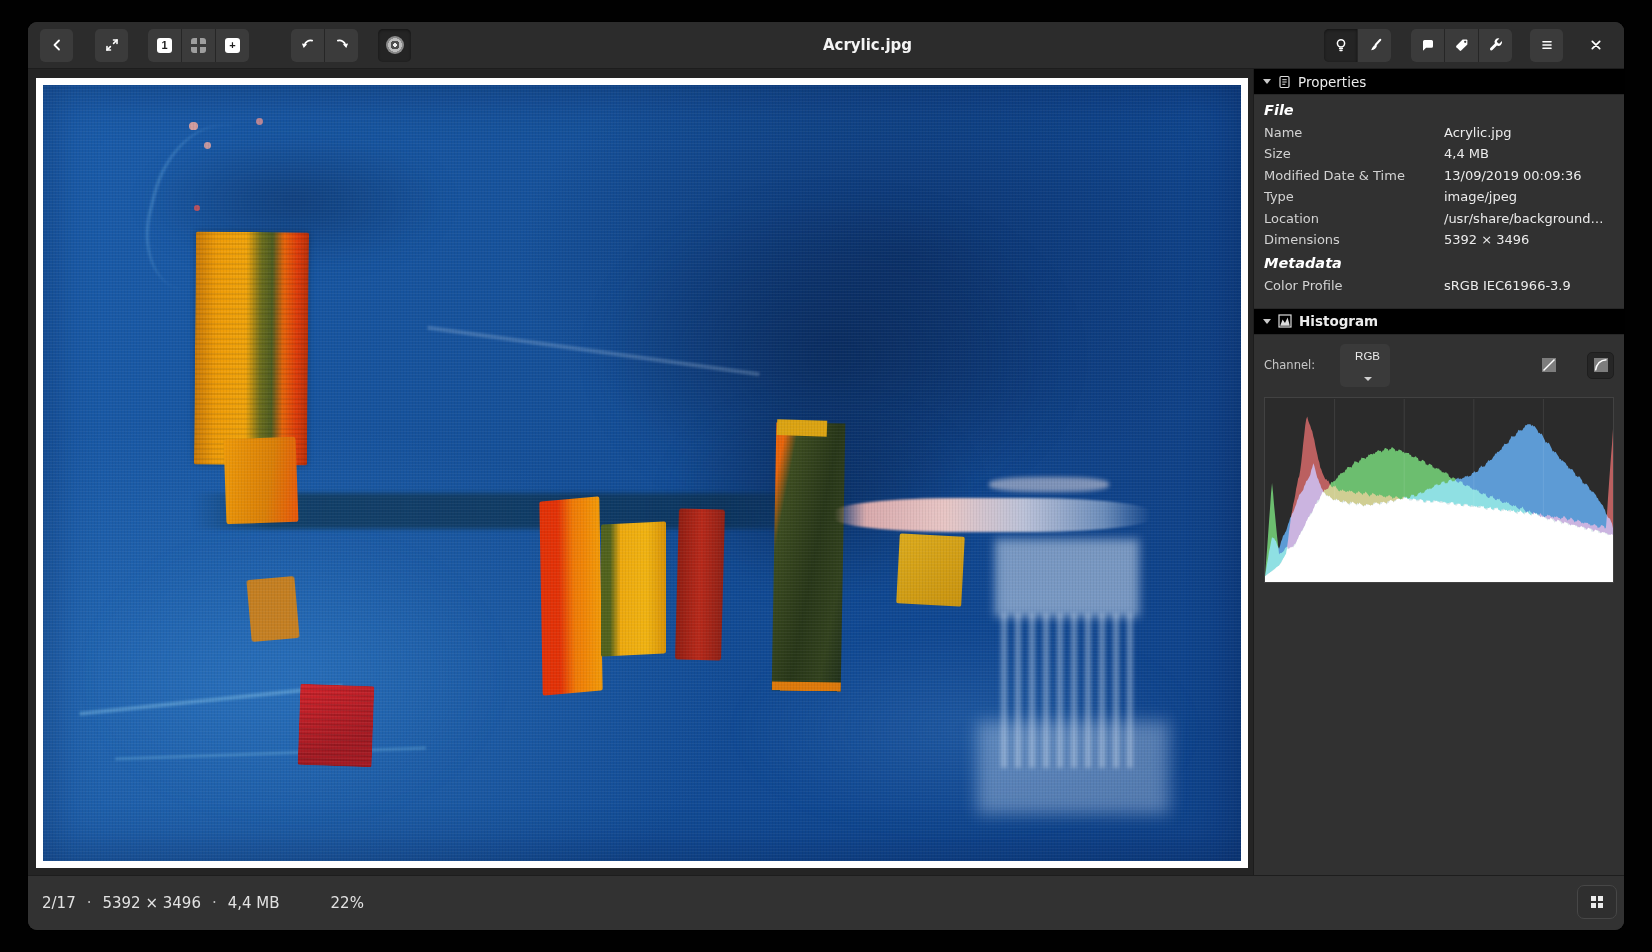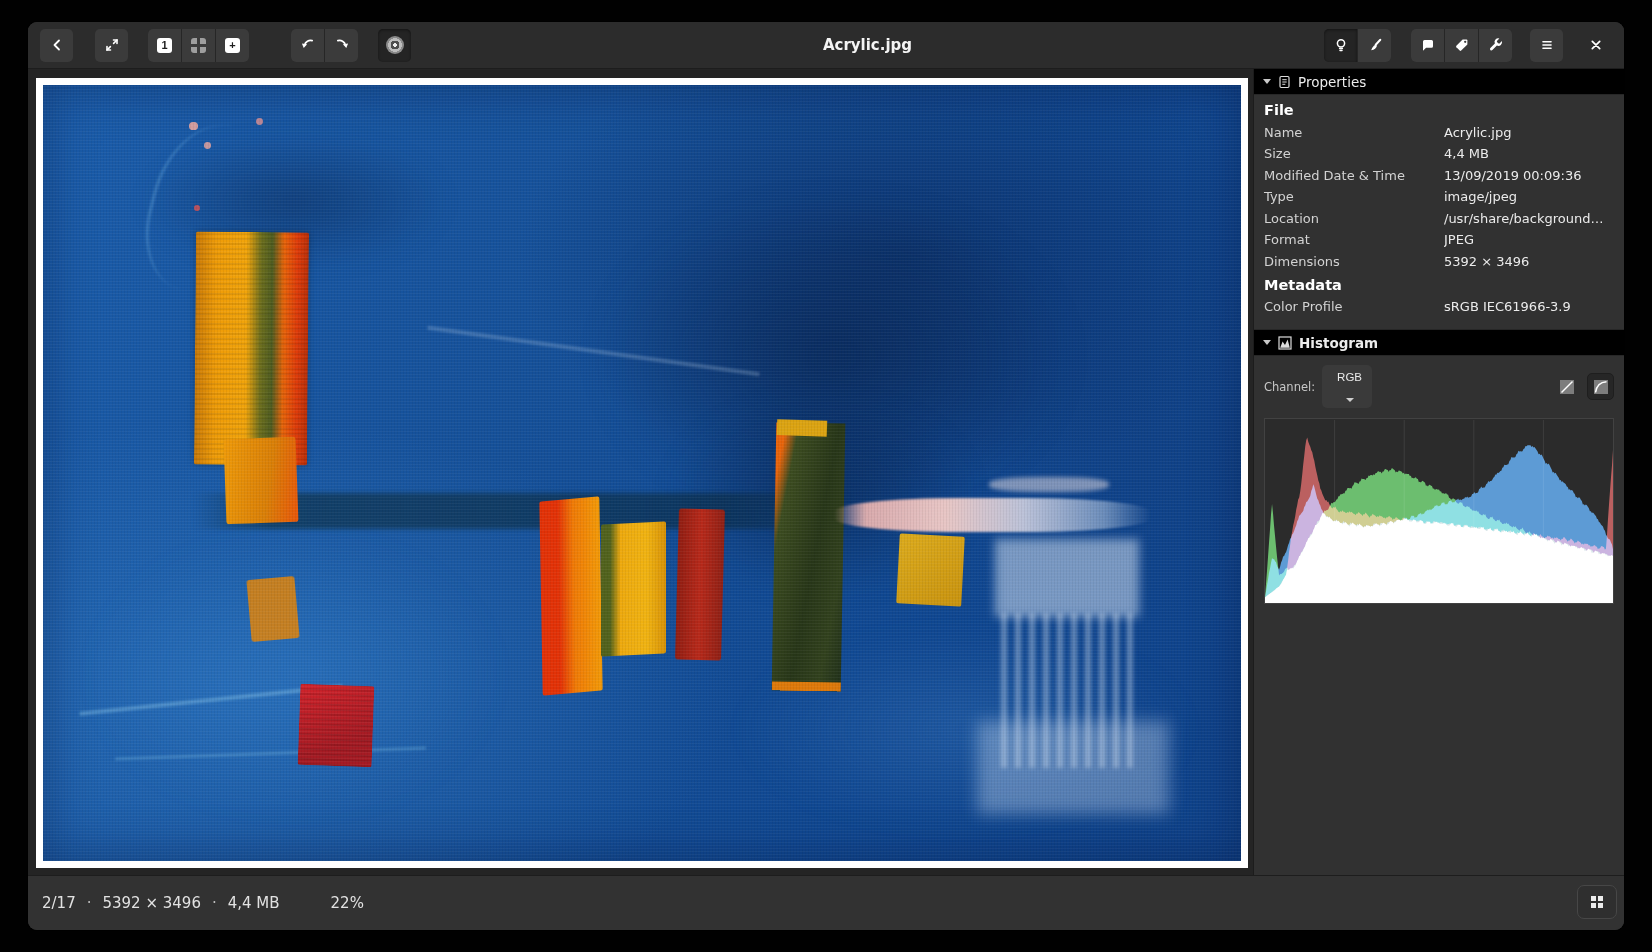--- a/index.html
+++ b/index.html
@@ -70,25 +70,25 @@
     width:370px;flex:none;background:#313131;border-left:1px solid #1c1c1c;
     display:flex;flex-direction:column;font-size:13px;color:#ddd;overflow:hidden;
   }
   .panel-header{
     height:25px;flex:none;display:flex;align-items:center;gap:7px;padding:0 9px;
     background:#000000;border-bottom:1px solid #272727;font-size:13.5px;color:#ececec;
   }
   .panel-header.hx{border-top:1px solid #272727;margin-top:5px;font-weight:bold;}
   .disclosure{width:0;height:0;border-left:4.5px solid transparent;border-right:4.5px solid transparent;border-top:5.5px solid #c9c9c9;display:block;}
   .props{padding:3px 0 6px;flex:none;}
-  .psec{font-weight:bold;font-size:14.5px;color:#fff;padding:3px 10px 2px;line-height:19px;}
+  .psec{font-weight:bold;font-size:14.5px;color:#fff;padding:3px 10px 2px;line-height:19px;font-style:italic;}
   .prow{display:grid;grid-template-columns:180px 1fr;padding:2.5px 10px;line-height:16.5px;}
   .prow .lab{color:#d2d2d2;}
   .prow .val{color:#ebebeb;white-space:nowrap;overflow:hidden;text-overflow:clip;}
-  .channel-row{display:flex;align-items:center;padding:9px 10px 8px;gap:7px;flex:none;}
+  .channel-row{display:flex;align-items:center;padding:9px 10px 8px;gap:25px;flex:none;}
   .ch-label{font-size:11.5px;color:#c8c8c8;}
   .dropdown{
     display:flex;align-items:center;gap:15px;background:#3a3a3a;border:none;border-radius:5px;
     padding:6px 10px 6px 15px;color:#eaeaea;font-size:11.5px;cursor:default;flex-direction:column;
   }
   .caret{width:0;height:0;border-left:4px solid transparent;border-right:4px solid transparent;border-top:4.5px solid #cfcfcf;display:block;}
   .spacer{flex:1;}
   .hist-mode{width:27px;height:27px;background:transparent;border:1px solid transparent;border-radius:5px;display:flex;align-items:center;justify-content:center;padding:0;}
   .hist-mode.pressed{background:#262626;border-color:#1e1e1e;}
   .hm-tile{width:14px;height:14px;background:#7d7d7d;display:block;}
@@ -288,24 +288,20 @@
           </div>
           <div class="prow">
             <span class="lab">Type</span>
             <span class="val">image/jpeg</span>
           </div>
           <div class="prow">
             <span class="lab">Location</span>
             <span class="val">/usr/share/background…</span>
           </div>
           <div class="prow">
-            <span class="lab">Format</span>
-            <span class="val">JPEG</span>
-          </div>
-          <div class="prow">
             <span class="lab">Dimensions</span>
             <span class="val">5392 × 3496</span>
           </div>
           <div class="psec">Metadata</div>
           <div class="prow">
             <span class="lab">Color Profile</span>
             <span class="val">sRGB IEC61966-3.9</span>
           </div>
         </div>
 

